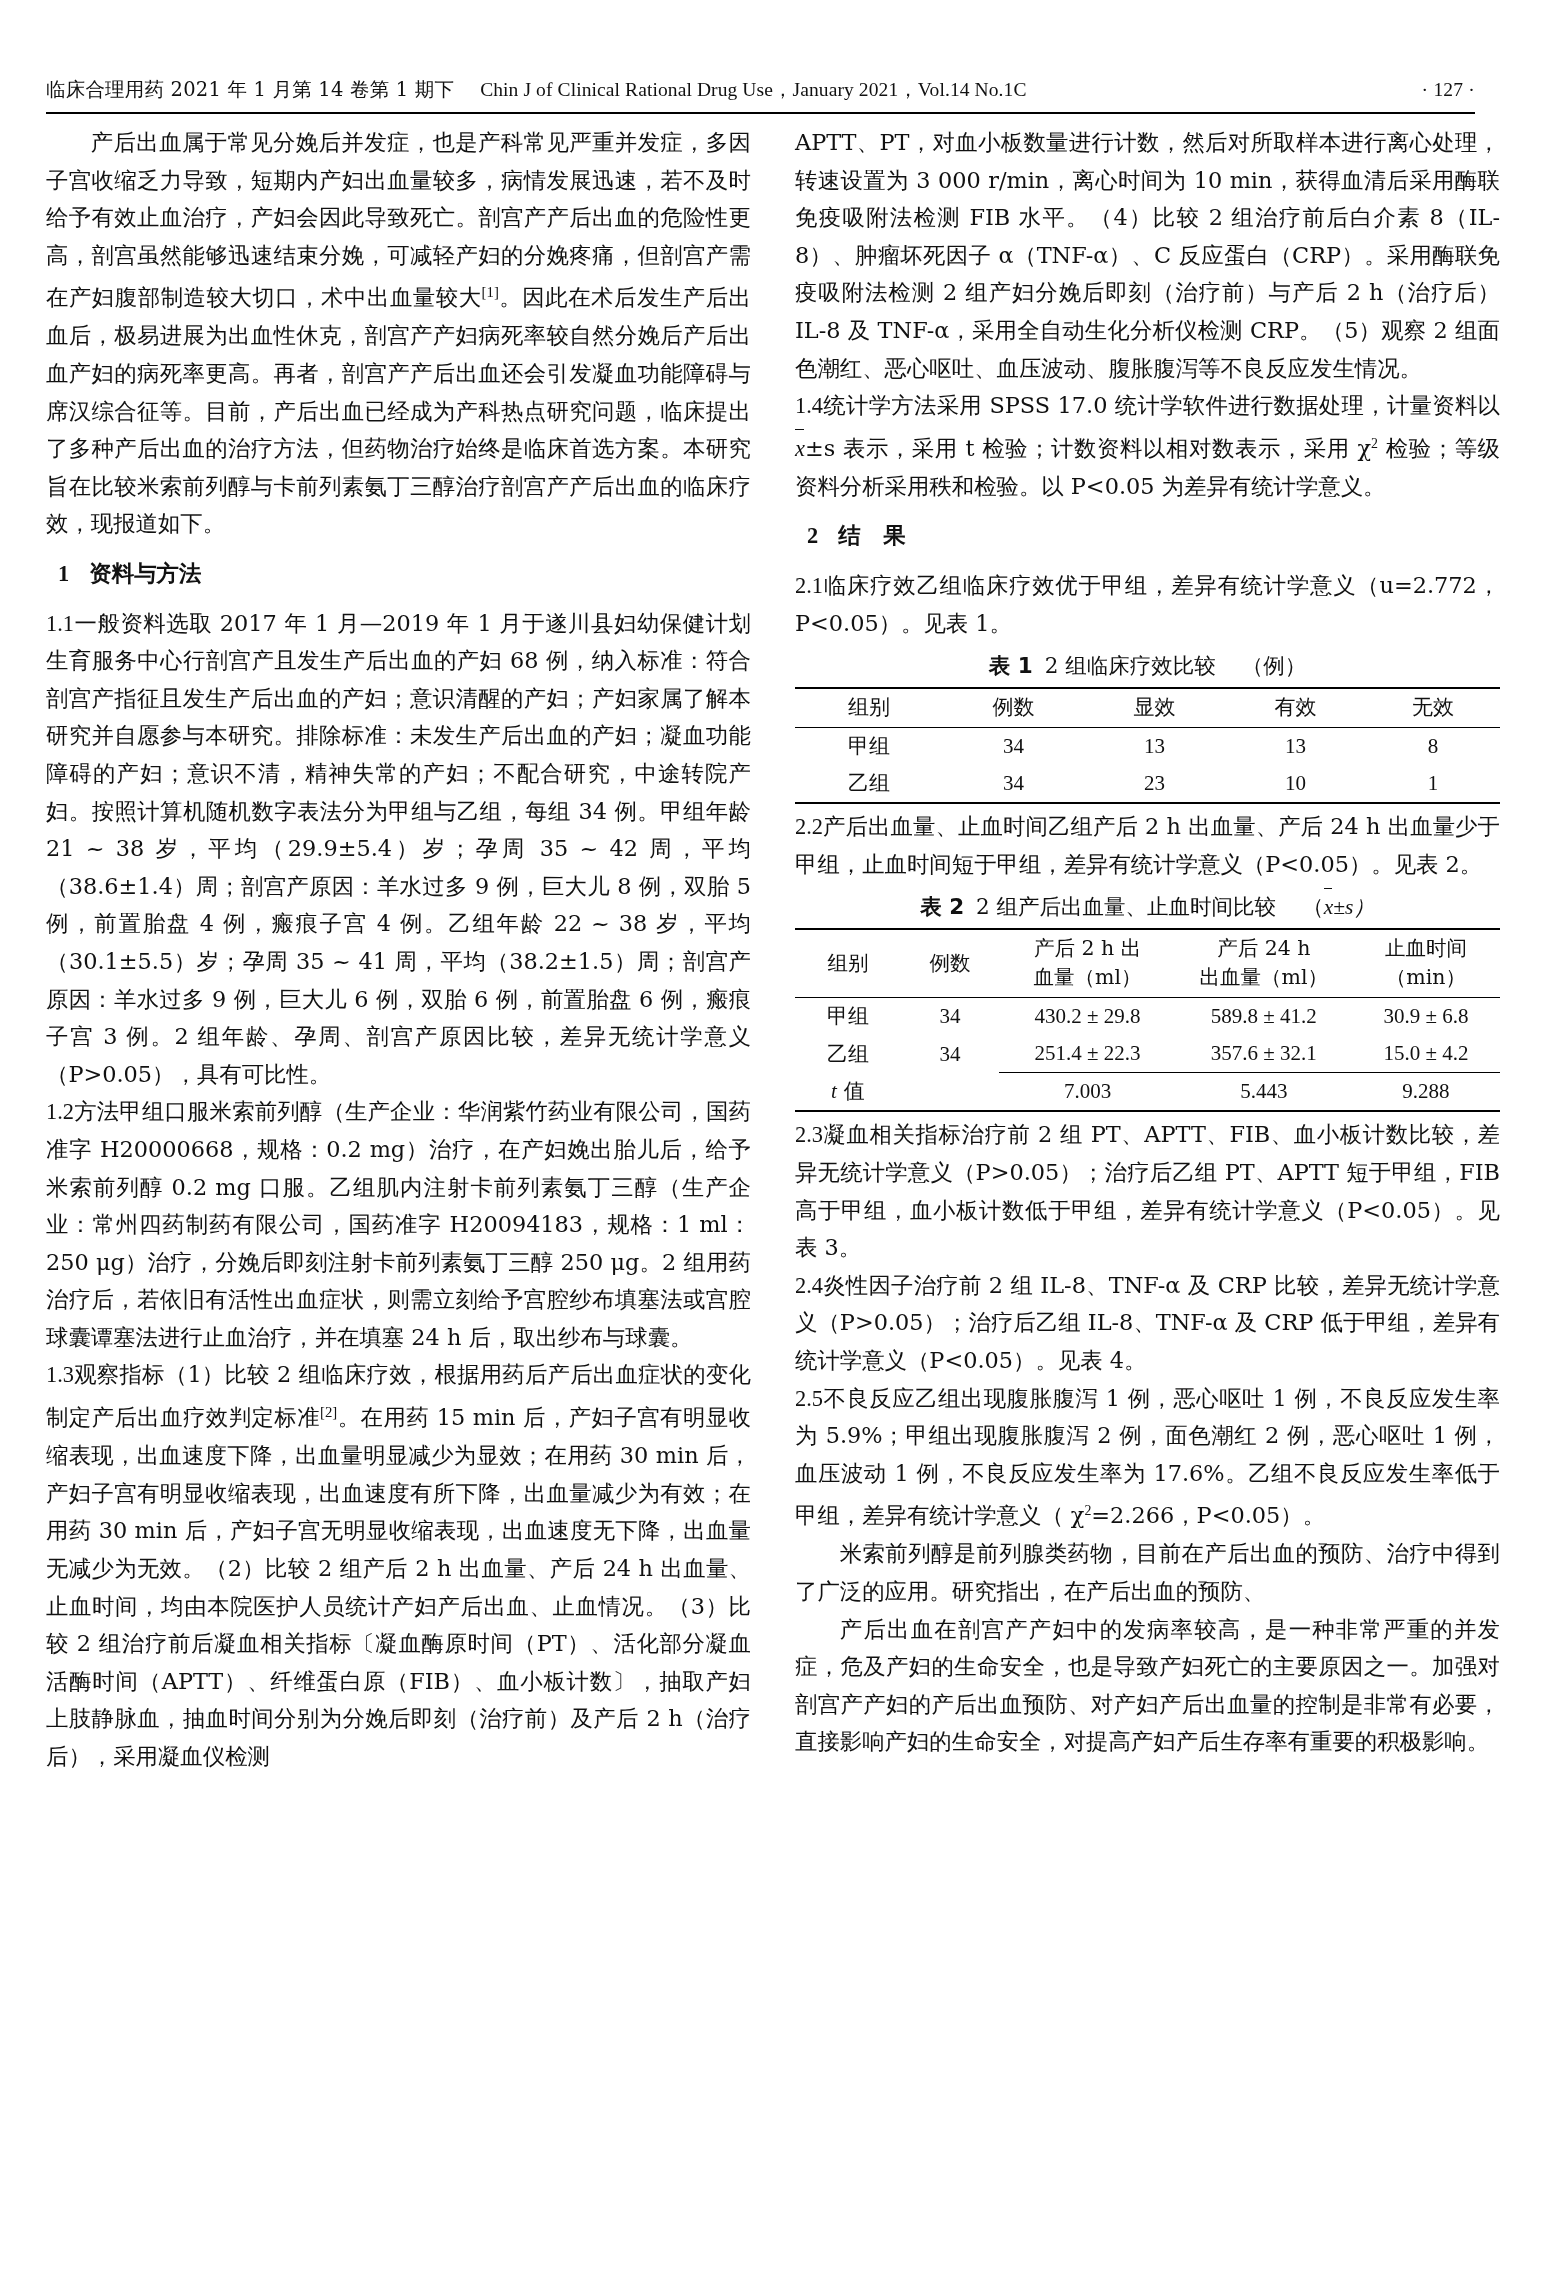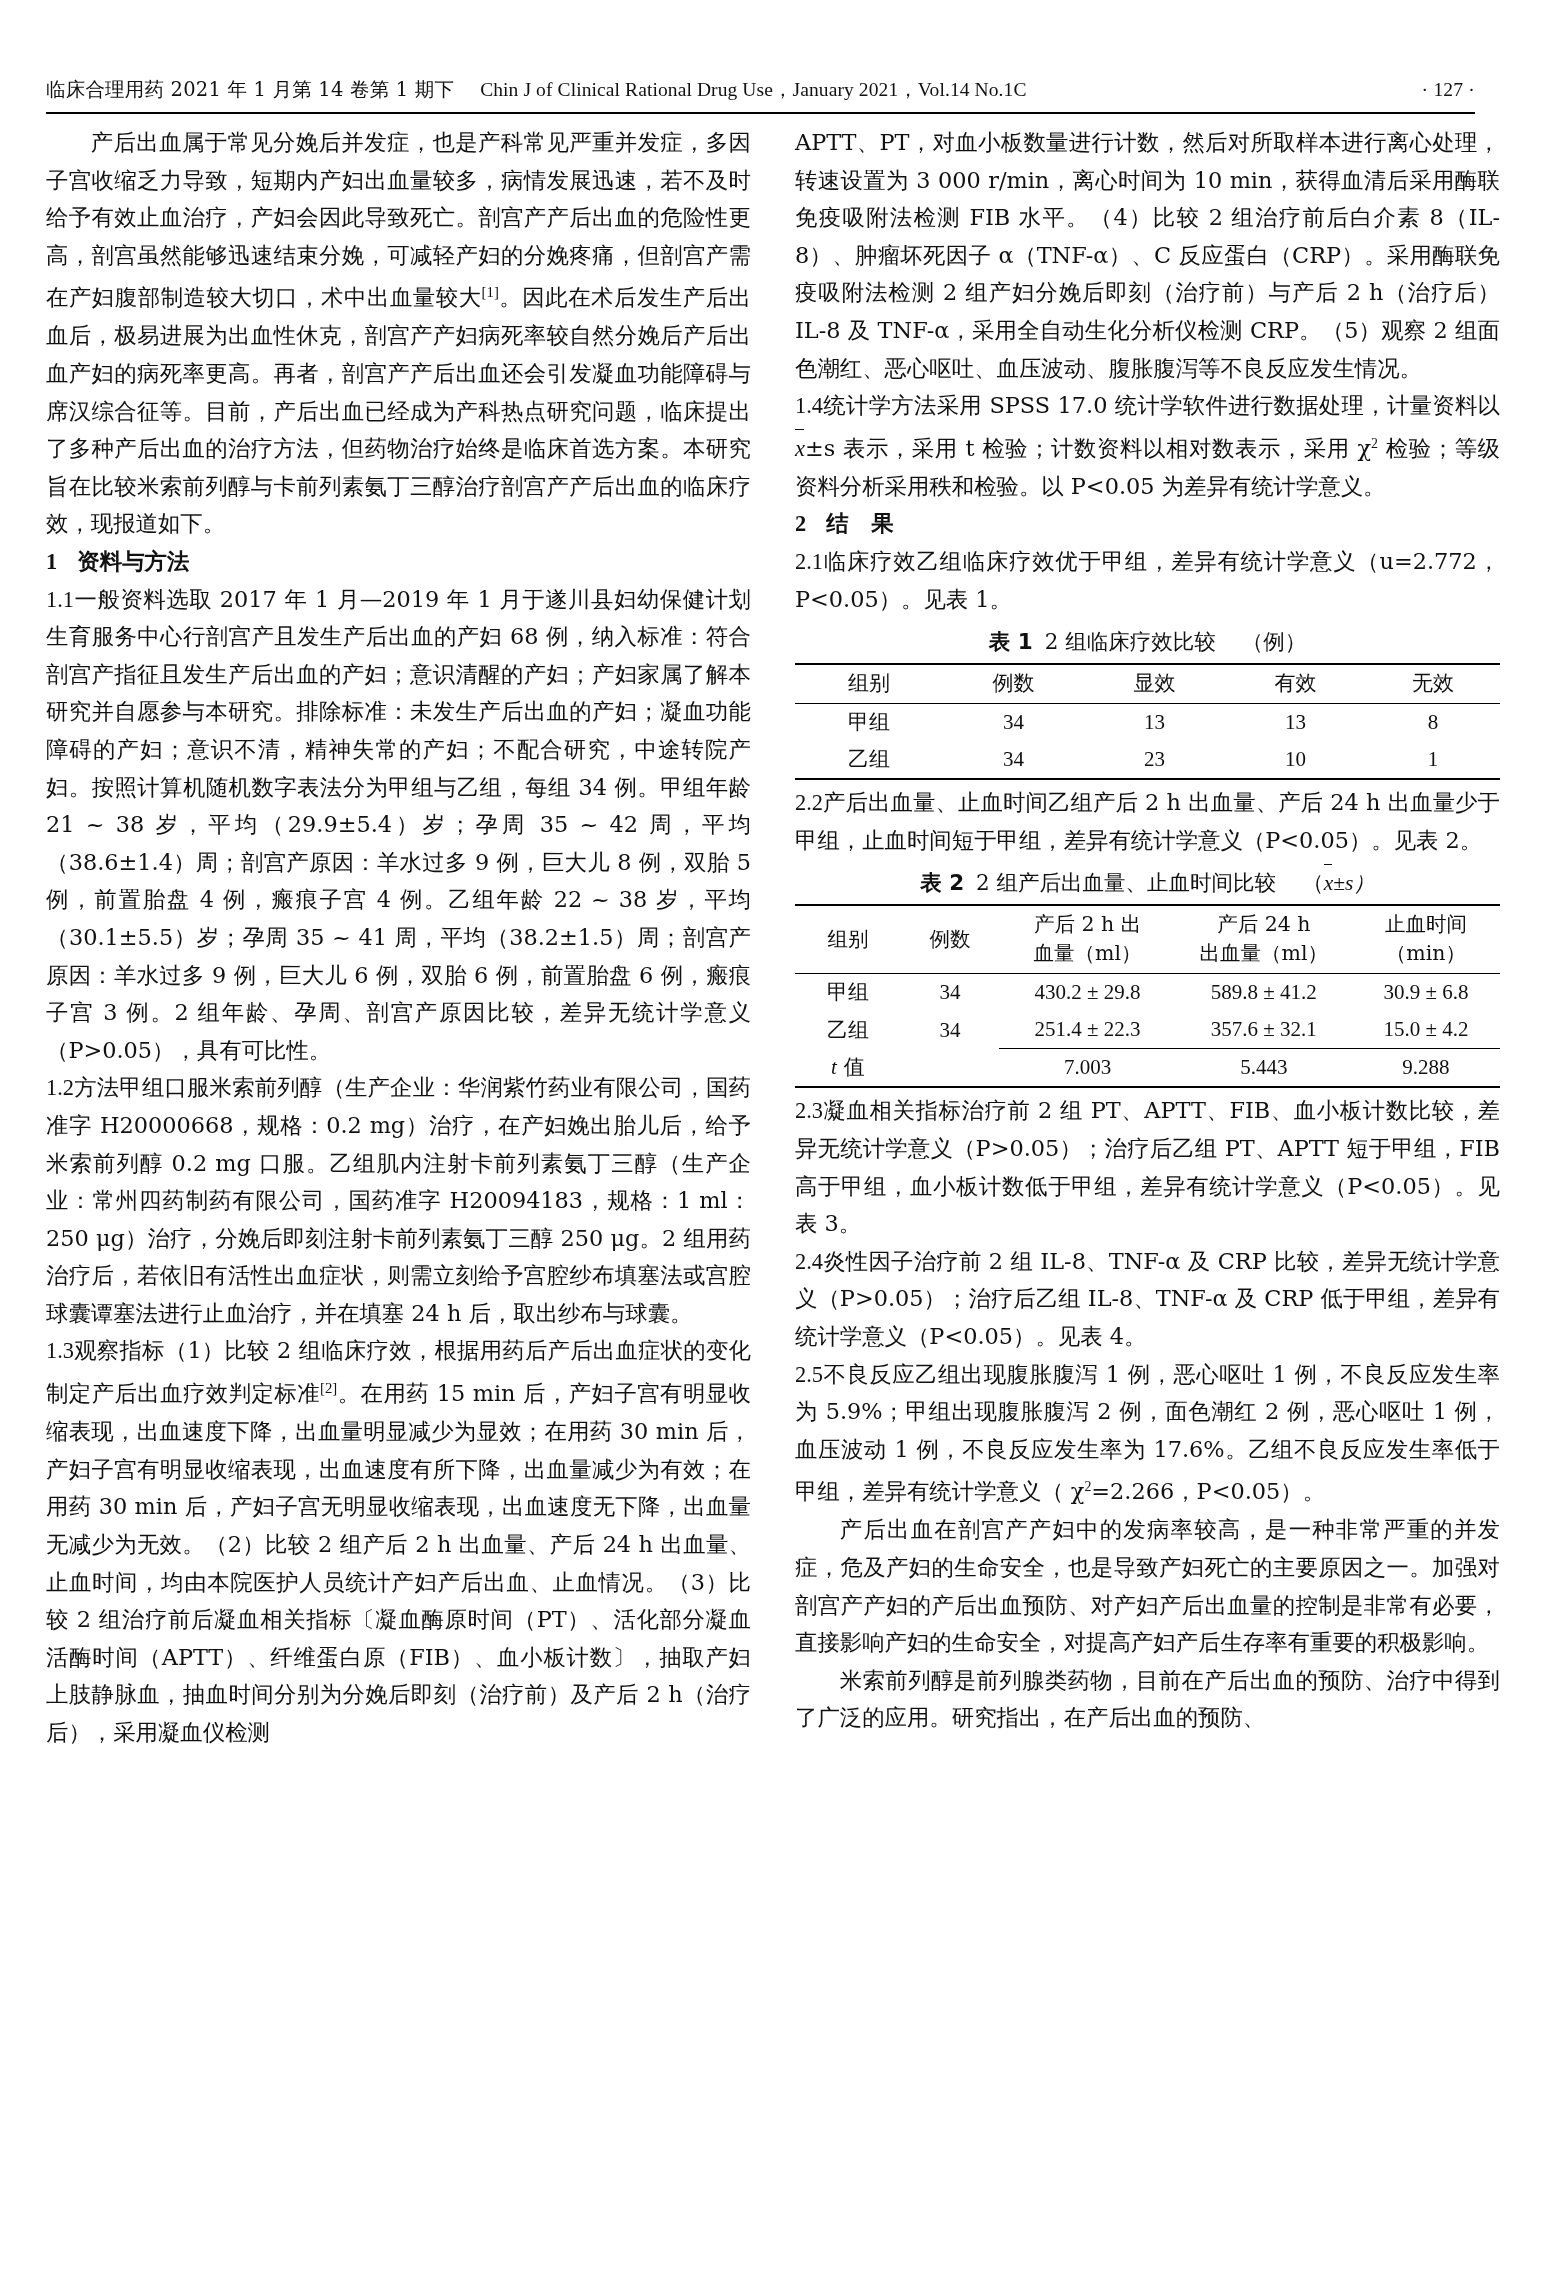--- a/index.html
+++ b/index.html
@@ -85,21 +85,21 @@
     line-height: 37.6px;
     text-align: justify;
     text-justify: inter-ideograph;
     text-align-last: left;
     letter-spacing: 0px;
   }
   p.indent {
     text-indent: 2em;
   }
   .sec-head {
-    margin: 0;
+    margin: 12px;
     font-size: 22.4px;
     line-height: 37.6px;
     font-weight: bold;
     font-family: "DejaVu Sans", "Liberation Sans", sans-serif;
   }
   .sec-head .sp {
     display: inline-block;
     width: 0.9em;
   }
   .num {
@@ -317,19 +317,19 @@
         </table>
       </div>
 
       <p class="para"><span class="num">2.3</span><span class="sp"></span><span>凝血相关指标</span><span class="sp"></span><span>治疗前 2 组 PT、APTT、FIB、血小板计数比较，差异无统计学意义（P&gt;0.05）；治疗后乙组 PT、APTT 短于甲组，FIB 高于甲组，血小板计数低于甲组，差异有统计学意义（P&lt;0.05）。见表 3。</span></p>
 
       <p class="para"><span class="num">2.4</span><span class="sp"></span><span>炎性因子</span><span class="sp"></span><span>治疗前 2 组 IL-8、TNF-α 及 CRP 比较，差异无统计学意义（P&gt;0.05）；治疗后乙组 IL-8、TNF-α 及 CRP 低于甲组，差异有统计学意义（P&lt;0.05）。见表 4。</span></p>
 
       <p class="para"><span class="num">2.5</span><span class="sp"></span><span>不良反应</span><span class="sp"></span><span>乙组出现腹胀腹泻 1 例，恶心呕吐 1 例，不良反应发生率为 5.9%；甲组出现腹胀腹泻 2 例，面色潮红 2 例，恶心呕吐 1 例，血压波动 1 例，不良反应发生率为 17.6%。乙组不良反应发生率低于甲组，差异有统计学意义（ χ</span><span class="sup">2</span><span>=2.266，P&lt;0.05）。</span></p>
 
 
+      <p class="para indent">米索前列醇是前列腺类药物，目前在产后出血的预防、治疗中得到了广泛的应用。研究指出，在产后出血的预防、</p>
+
       <p class="para indent">产后出血在剖宫产产妇中的发病率较高，是一种非常严重的并发症，危及产妇的生命安全，也是导致产妇死亡的主要原因之一。加强对剖宫产产妇的产后出血预防、对产妇产后出血量的控制是非常有必要，直接影响产妇的生命安全，对提高产妇产后生存率有重要的积极影响。</p>
-
-      <p class="para indent">米索前列醇是前列腺类药物，目前在产后出血的预防、治疗中得到了广泛的应用。研究指出，在产后出血的预防、</p>
 
     </div>
   </div>
 </div>
 
 </body></html>

